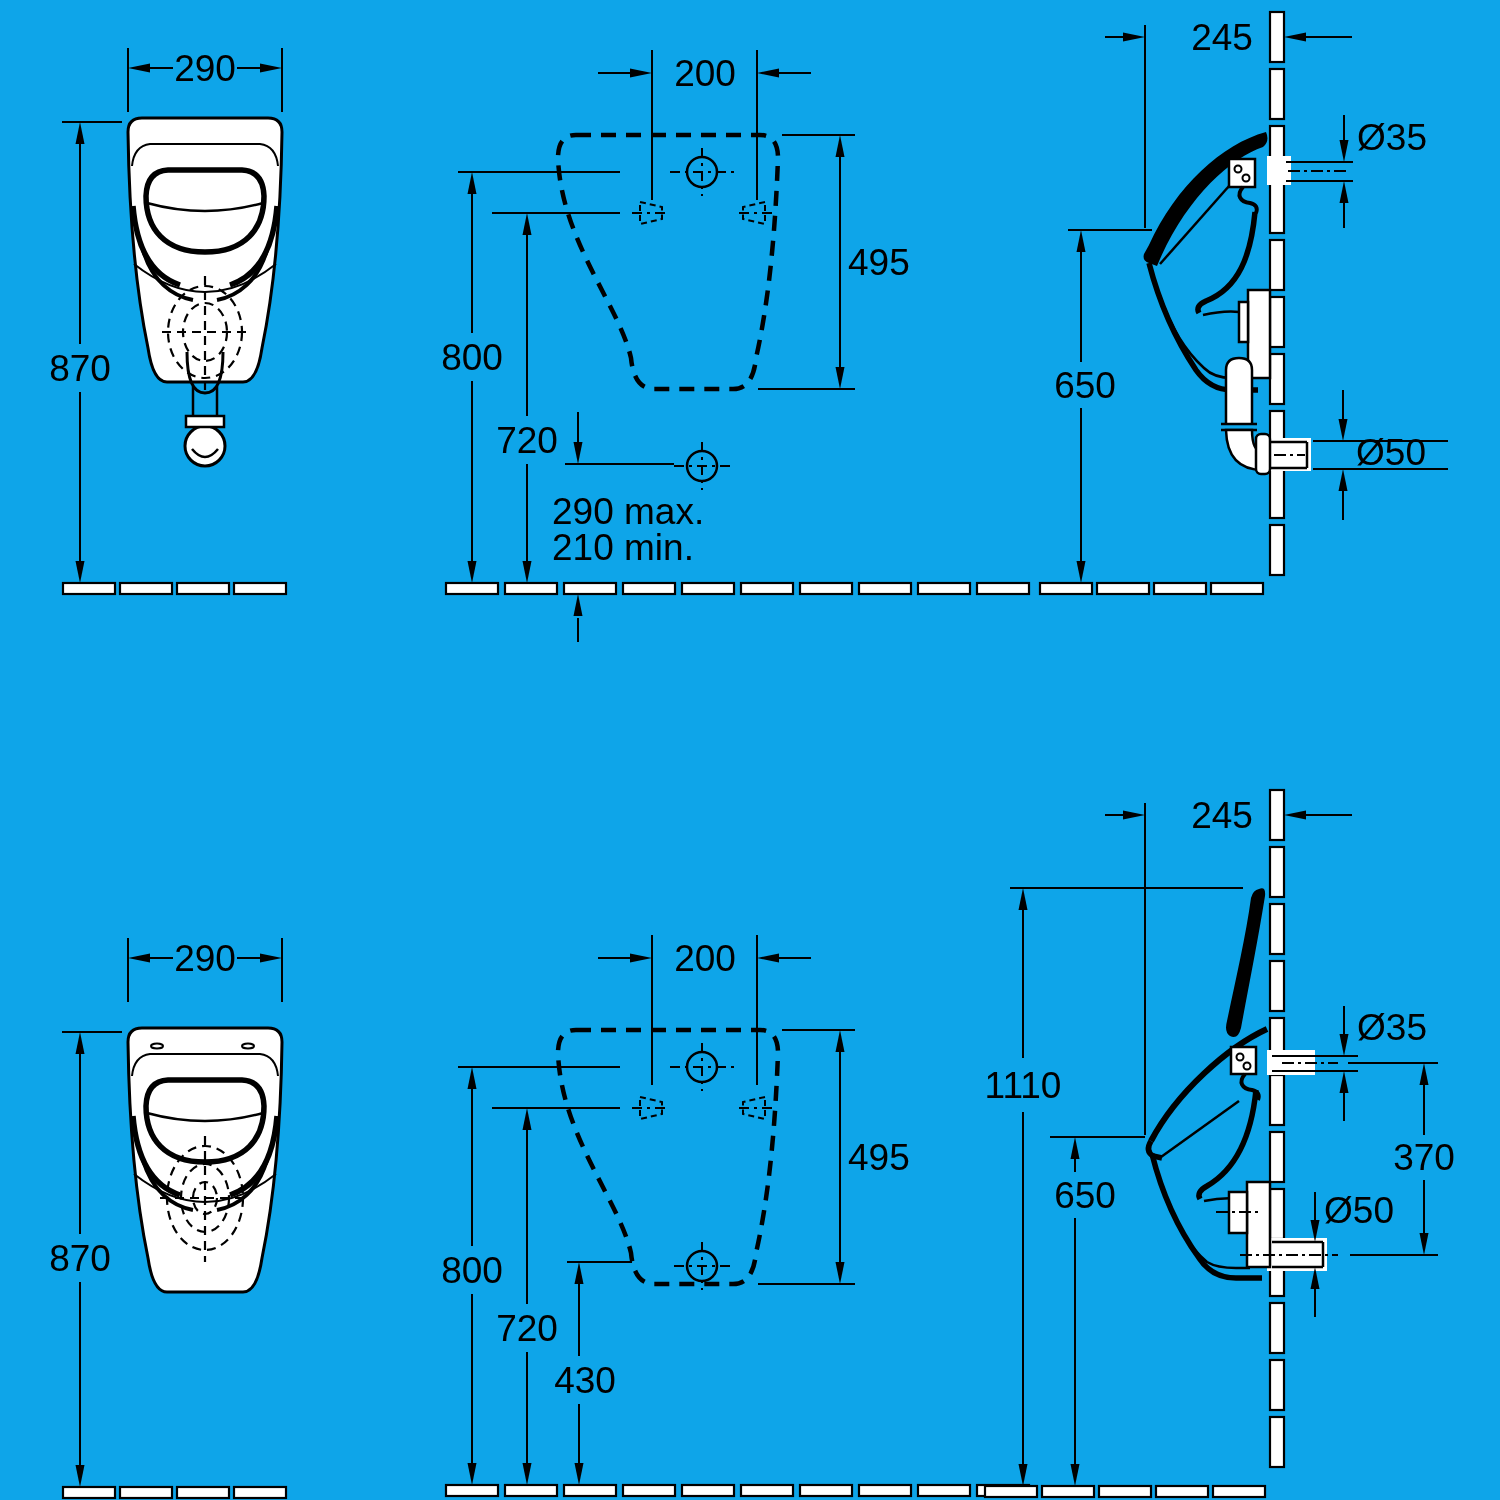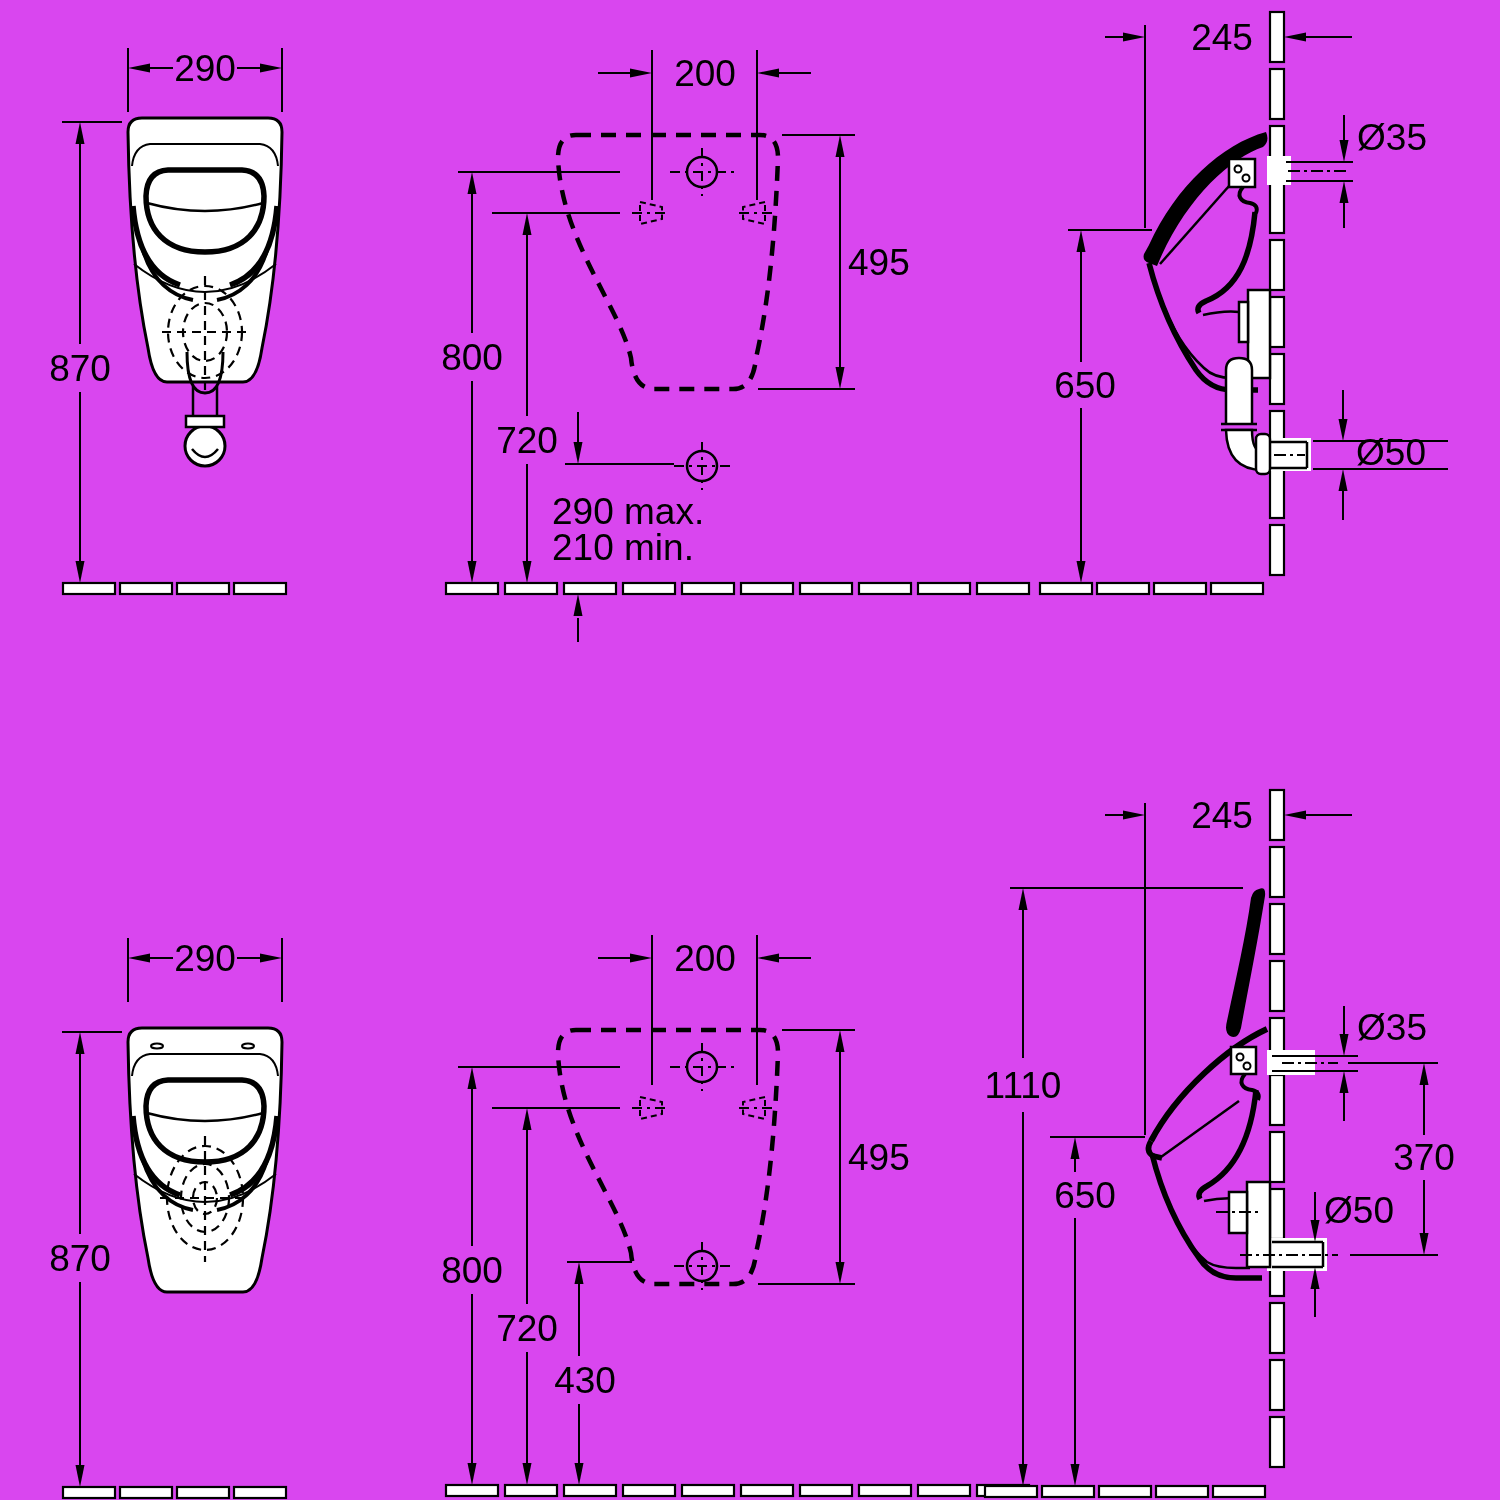--- a/index.html
+++ b/index.html
@@ -1,16 +1,16 @@
 <!DOCTYPE html>
 <html><head>
 <meta charset="utf-8">
 <style>
   html,body{margin:0;padding:0;background:#fff;}
-  #stage{width:1500px;height:1500px;position:relative;background:#d946ef;}
+  #stage{width:1500px;height:1500px;position:relative;background:#0ea5e9;}
   svg{display:block;}
   .thin{stroke:#000;stroke-width:2;fill:none;}
   .thin2{stroke:#000;stroke-width:2.5;fill:none;}
   .med{stroke:#000;stroke-width:3;fill:none;}
   .med4{stroke:#000;stroke-width:4;fill:none;}
   .thick{stroke:#000;stroke-width:5.5;fill:none;}
   .thick6{stroke:#000;stroke-width:6;fill:none;}
   .dim{stroke:#000;stroke-width:2;fill:none;}
   .arr{fill:#000;stroke:none;}
   .tile{fill:#fff;stroke:#000;stroke-width:2.2;}

